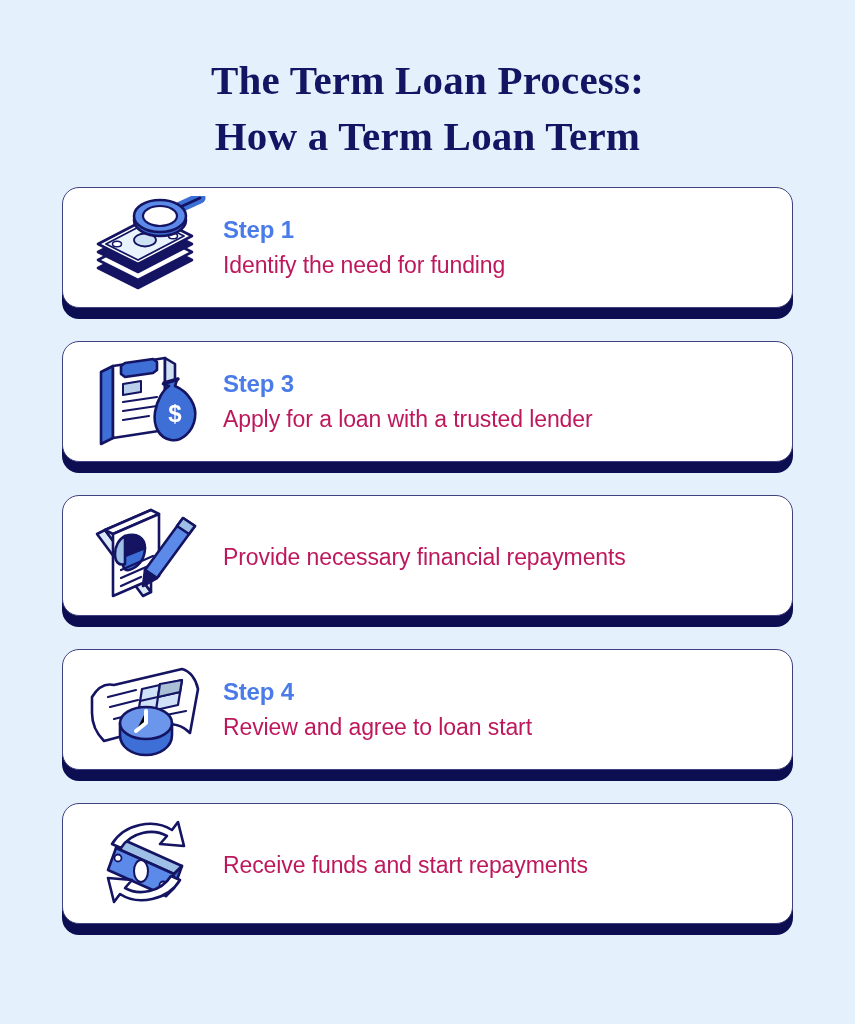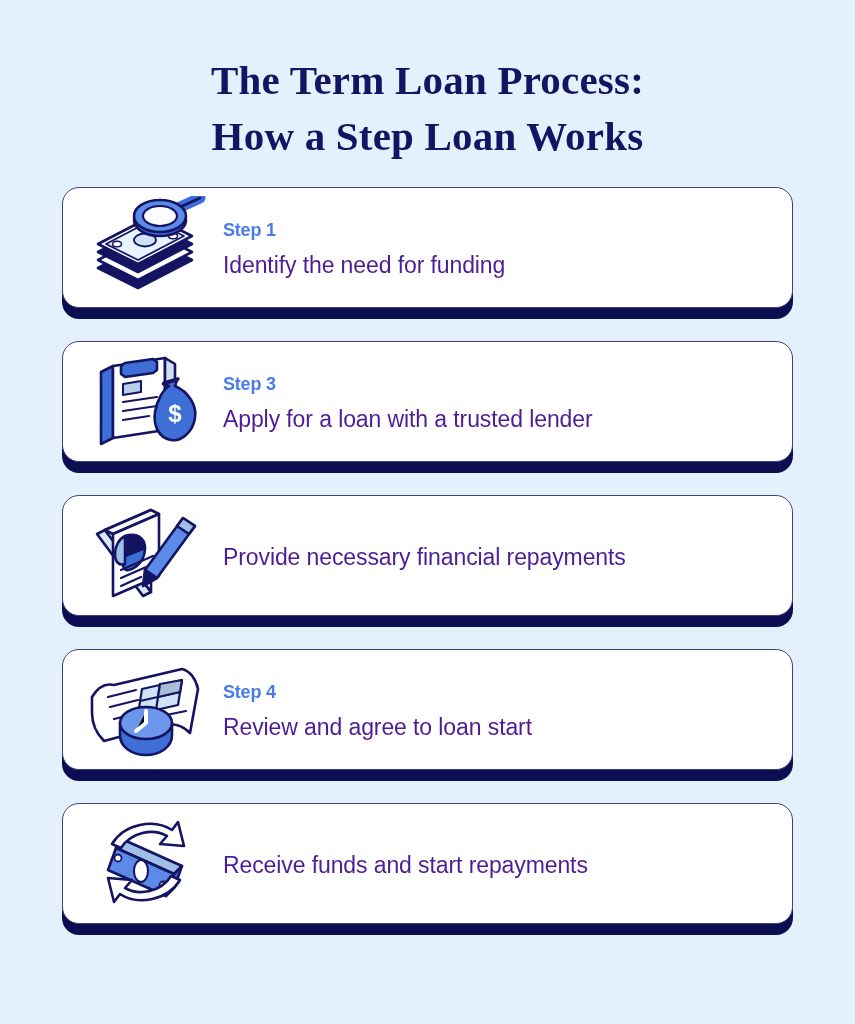--- a/index.html
+++ b/index.html
@@ -76,40 +76,40 @@
   }
   .step-text {
     display: flex;
     flex-direction: column;
     justify-content: center;
     padding-left: 6px;
   }
   .step-label {
     color: #4a7be8;
     font-weight: 700;
-    font-size: 18px;
+    font-size: 24px;
     line-height: 32px;
     letter-spacing: -0.2px;
   }
   .step-desc {
-    color: #4c1d95;
+    color: #be185d;
     font-size: 23px;
     line-height: 34px;
     letter-spacing: -0.1px;
     margin-top: 2px;
   }
 </style>
 </head>
 <body>
 
 <div class="infographic">
 
   <div class="title-block">
     <div class="title-line">The Term Loan Process:</div>
-    <div class="title-line">How a Step Loan Works</div>
+    <div class="title-line">How a Term Loan Term</div>
   </div>
 
   <div class="steps">
 
     <div class="step-wrap">
       <div class="step-shadow"></div>
       <div class="step-card">
         <div class="step-icon">
           <svg width="118" height="104" viewBox="0 0 118 104">
             <g stroke="#141463" stroke-width="2.6" stroke-linejoin="round" stroke-linecap="round">

